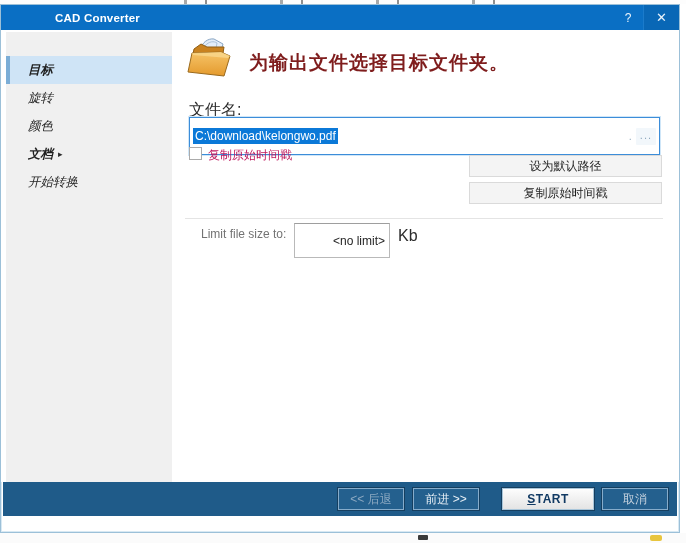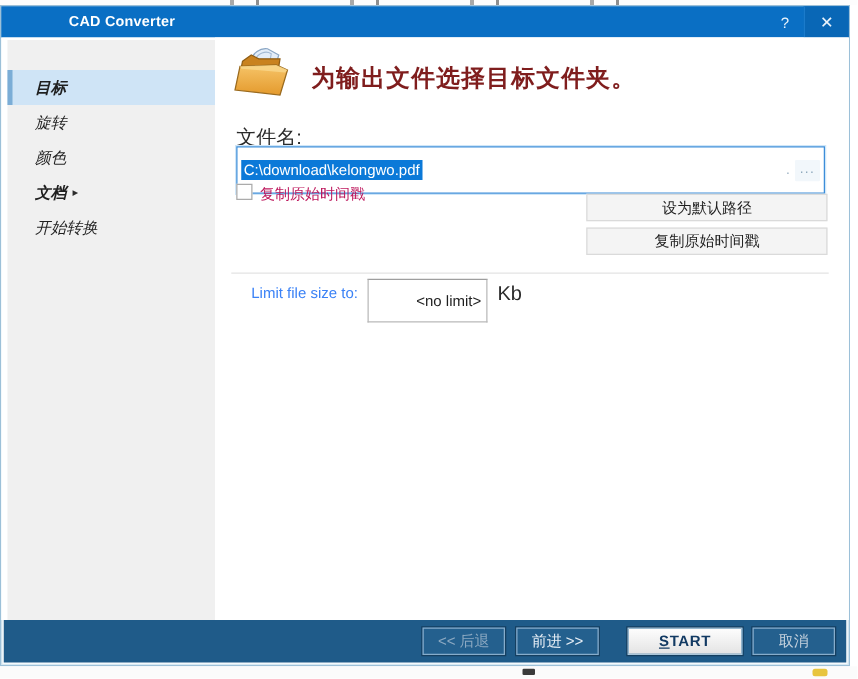--- a/index.html
+++ b/index.html
@@ -52,28 +52,28 @@
   .check-row { position:absolute; left:17px; top:117px; display:flex; font-size:12px; color:#be185d; }
   .checkbox { width:13px; height:13px; border:1px solid #ababab; background:#ffffff; margin-right:6px; flex:0 0 auto; }
 
   .flat-btn { position:absolute; left:297px; width:193px; height:22px; background:#f4f4f4;
     border:1px solid #dadada; font-size:12px; color:#1f1f1f; font-family:inherit; cursor:default; }
   .flat-btn.btn1 { top:125px; }
   .flat-btn.btn2 { top:152px; }
 
   .sep { position:absolute; left:13px; top:188px; width:478px; height:1px; background:#e4e4e4; }
 
-  .limit-label { position:absolute; left:29px; top:197px; font-size:12px; color:#3b82f6; }
+  .limit-label { position:absolute; left:29px; top:197px; font-size:12px; color:#737373; }
   .limit-input { position:absolute; left:122px; top:193px; width:96px; height:35px; border:1px solid #b9b9b9;
     border-top-color:#9e9e9e; font-size:12px; text-align:right; padding-right:4px; color:#1f1f1f;
     font-family:inherit; background:#ffffff; }
   .limit-unit { position:absolute; left:226px; top:197px; font-size:16px; color:#2b2b2b; }
 
   
-  .footer { flex:0 0 auto; height:34px; margin:0 2px 2px 2px; background:#1f5b89;
+  .footer { flex:0 0 auto; height:34px; margin:0 2px 16px 2px; background:#1f5b89;
     display:flex; align-items:center; }
   .nav-btn { width:66px; height:22px; background:#24608e; border:1px solid #86accb;
     box-shadow:0 0 0 1px #153f60; color:#e8eff6; font-size:12px; font-family:inherit; cursor:default; }
   .nav-btn.disabled { color:#8ca9c2; }
   .nav-btn.back { margin-left:auto; }
   .nav-btn.forward { margin-left:9px; }
   .start-btn { margin-left:23px; width:92px; height:22px; background:linear-gradient(#fdfdfd,#e4e4e4);
     border:1px solid #a9c6da; box-shadow:0 0 0 1px #153f60; color:#123a63; font-weight:bold;
     font-size:12px; font-family:inherit; letter-spacing:.5px; cursor:default; }
   .start-btn .ak { text-decoration:underline; }

